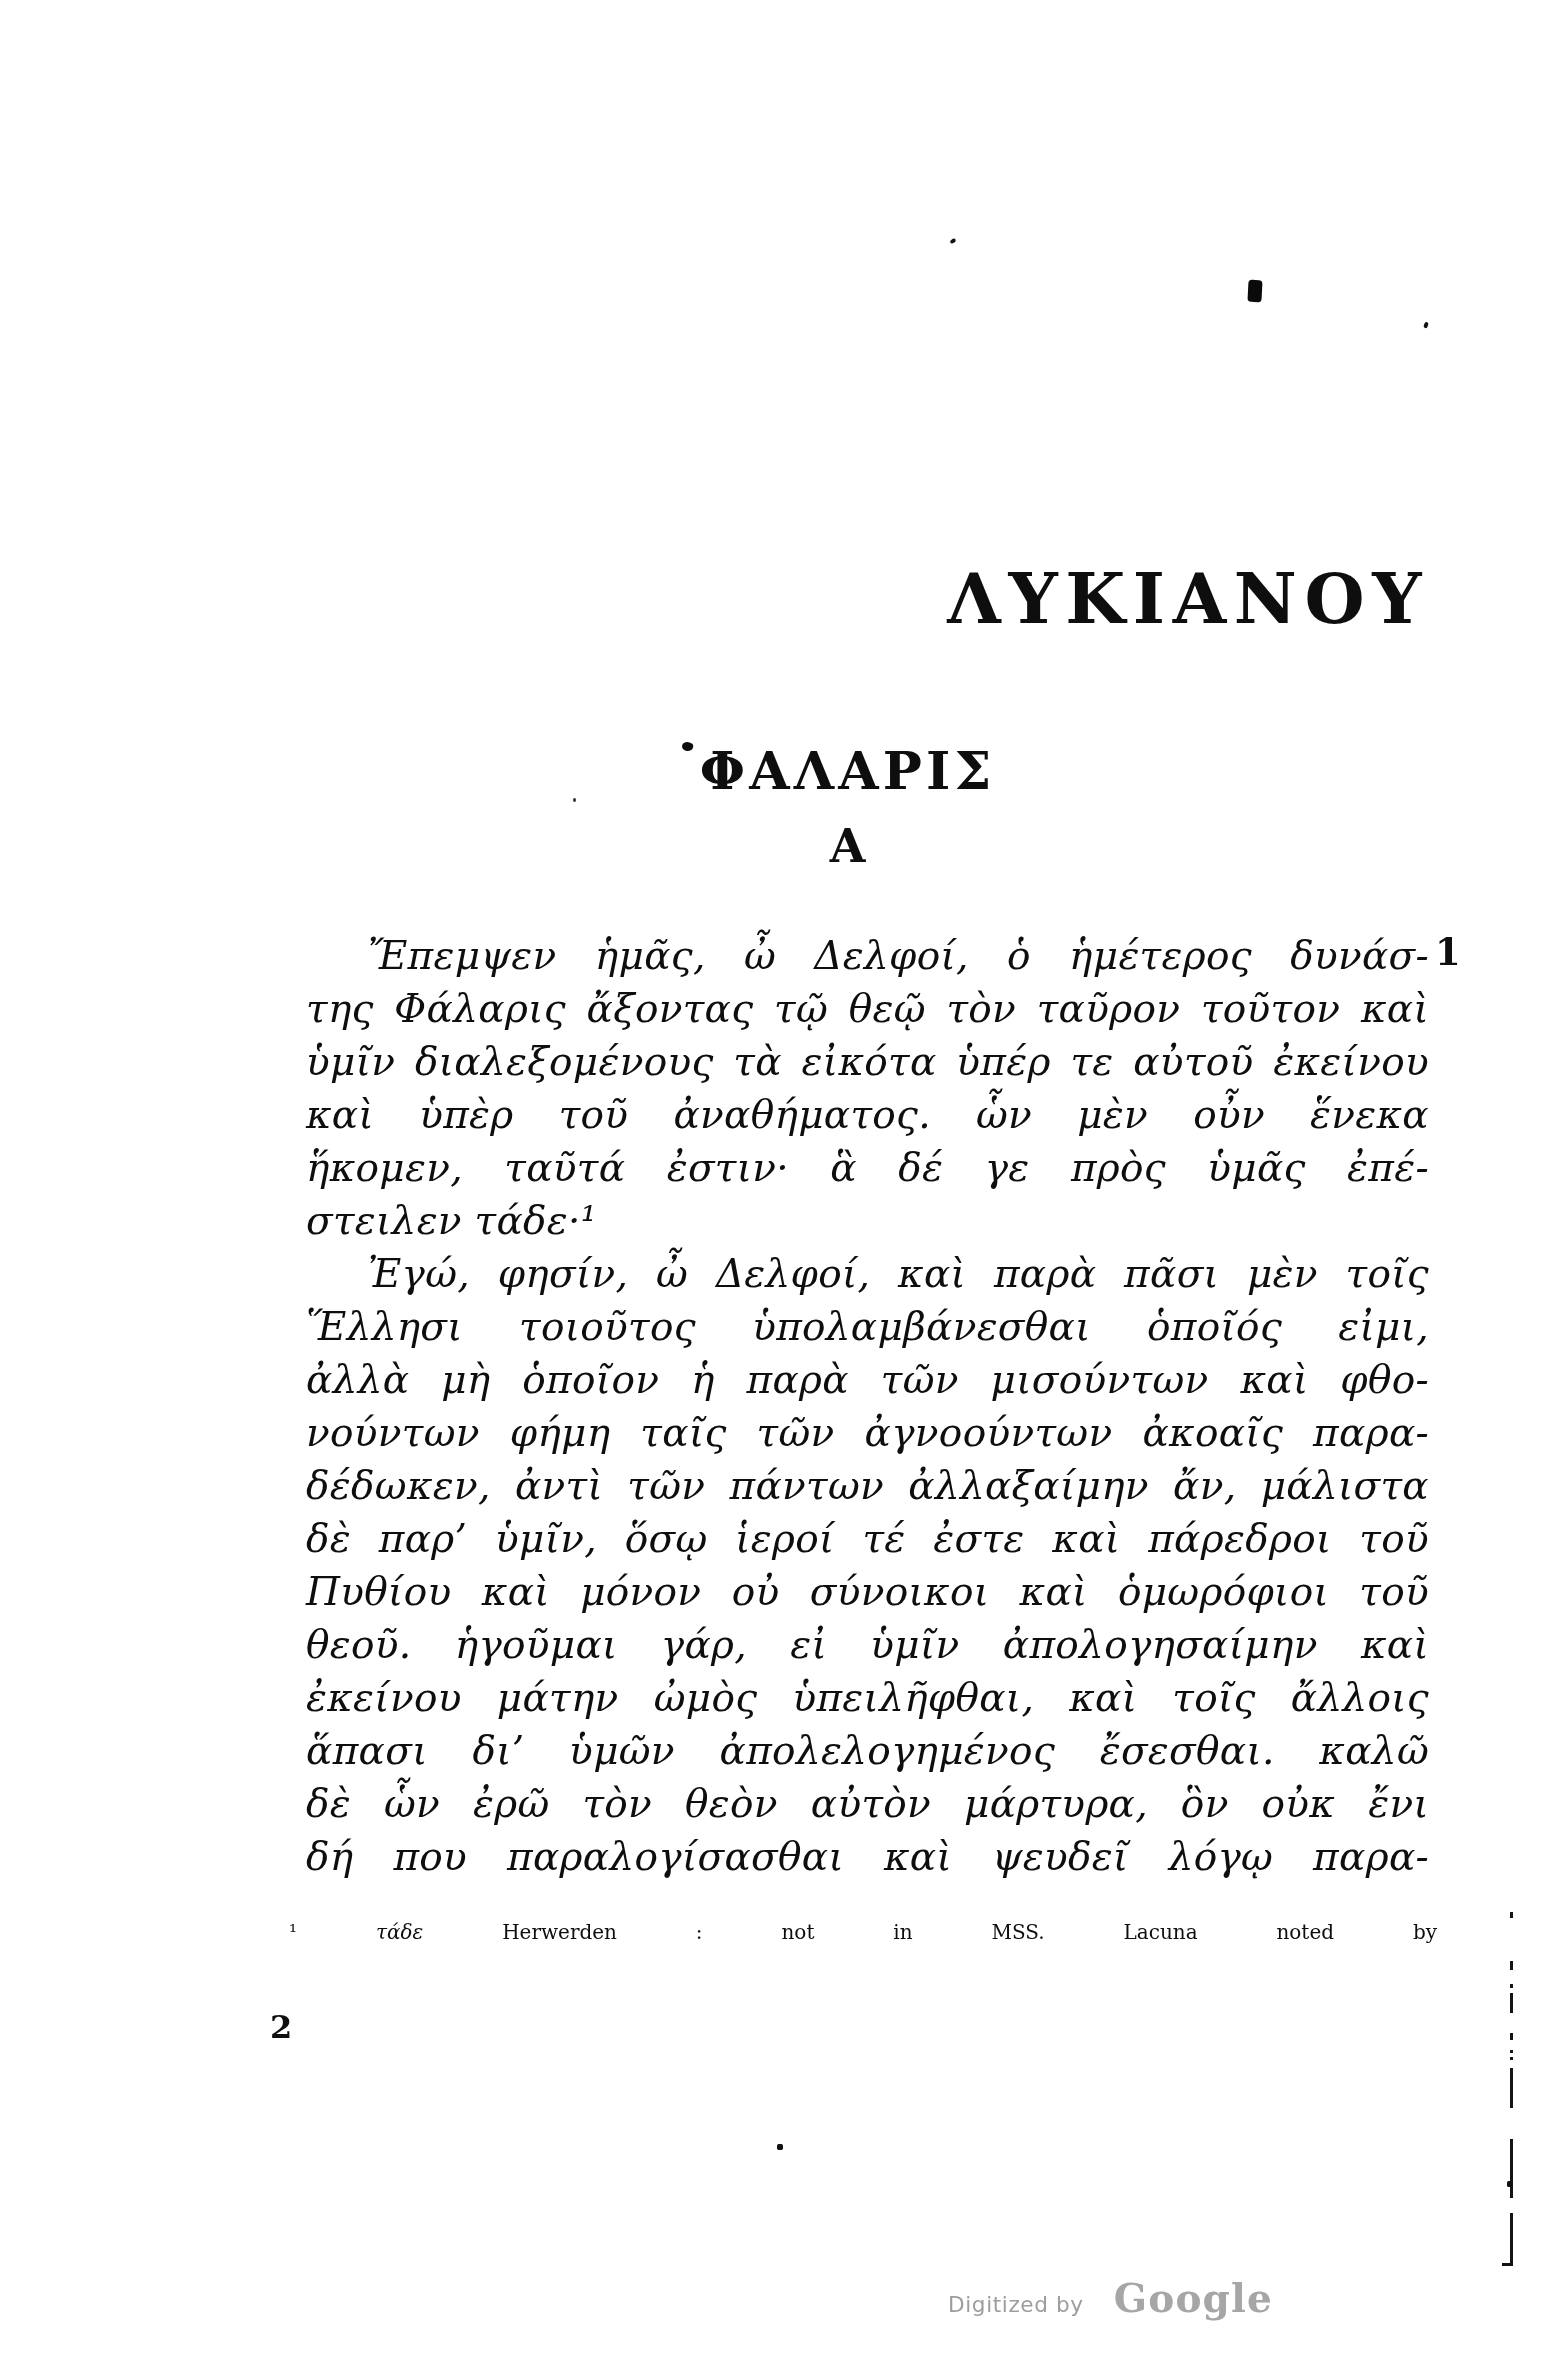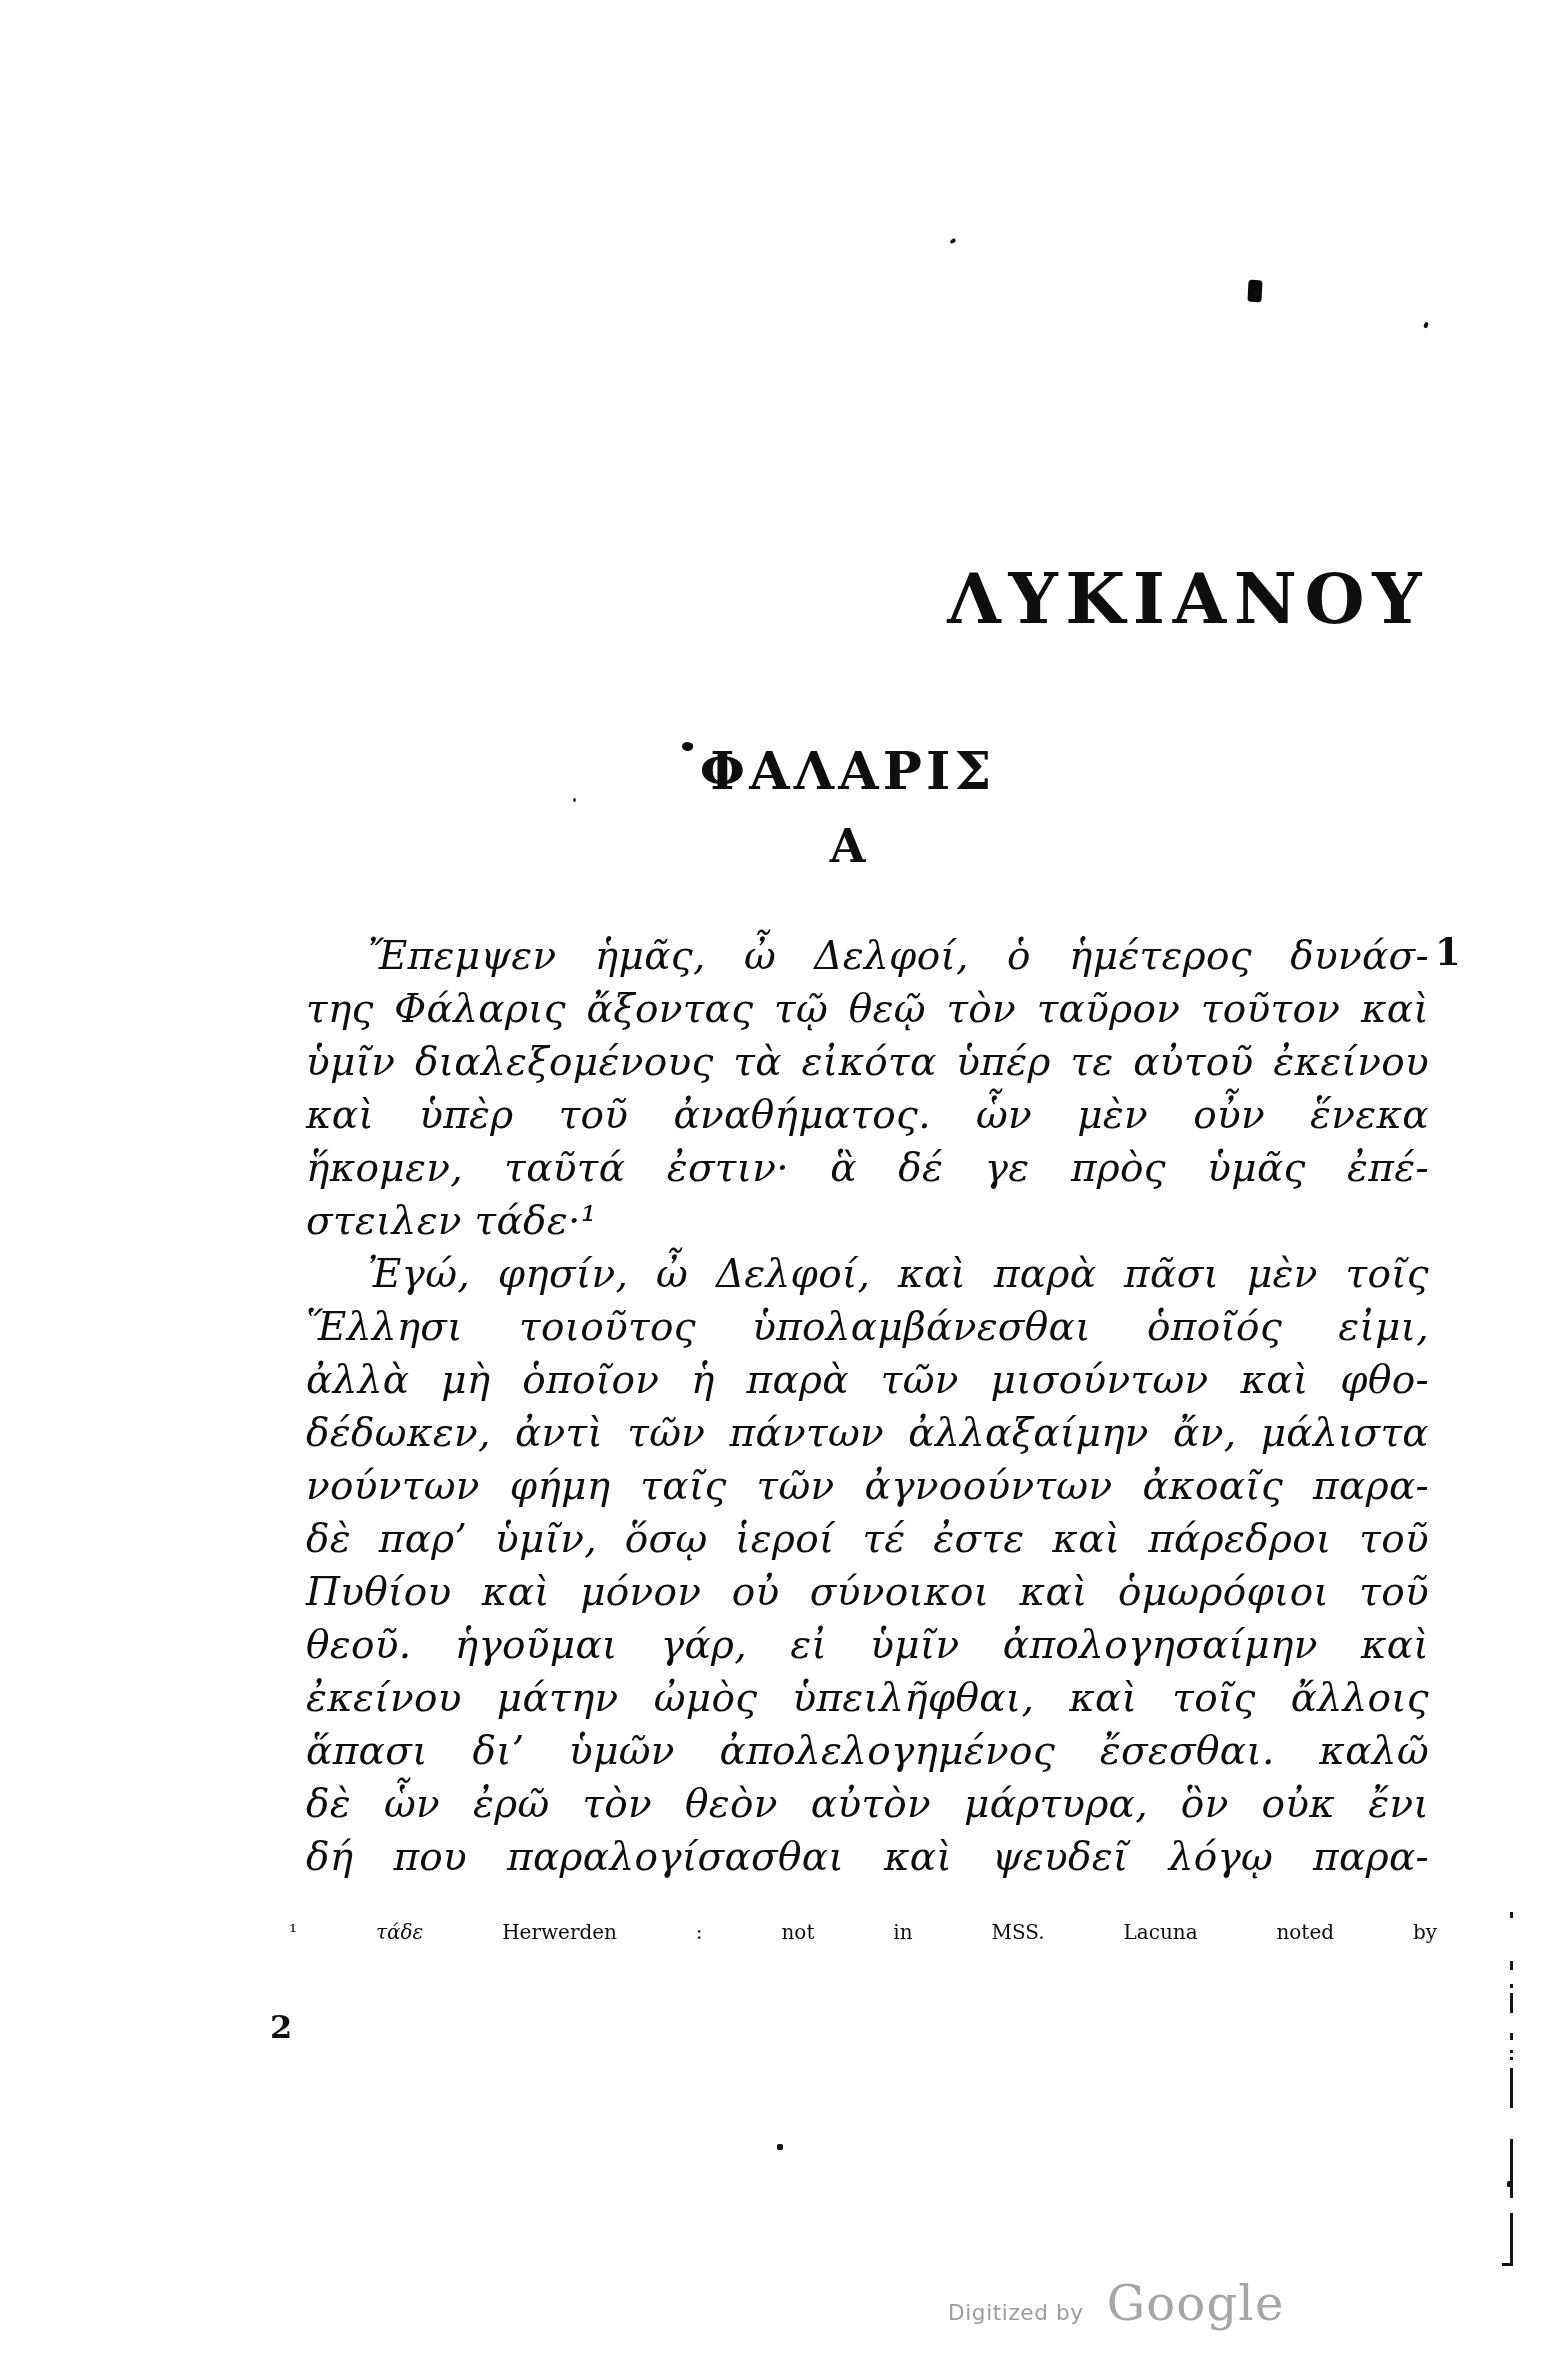--- a/index.html
+++ b/index.html
@@ -62,21 +62,21 @@
   .watermark{
     position:absolute;left:948px;top:2275px;
     display:flex;align-items:baseline;
   }
   .wm-prefix{
     font-family:"DejaVu Sans", sans-serif;
     font-size:21.6px;color:#9d9d9d;letter-spacing:0.6px;
   }
   .wm-brand{
     font-family:"DejaVu Serif", serif;
-    font-size:48px;color:#a6a6a6;margin-left:23px;letter-spacing:1.2px;
+    font-size:39px;color:#a6a6a6;margin-left:30px;letter-spacing:1.2px;font-weight:bold;
   }
   
   .art{position:absolute;background:#111;}
   .blob-square{left:1248px;top:280px;width:14.2px;height:21.6px;border-radius:3.7px;transform:rotate(3deg);background:#0a0a0a;}
   .speck-a{left:950px;top:239px;width:6.2px;height:4.3px;border-radius:50%;transform:rotate(-30deg);}
   .speck-b{left:1424px;top:322px;width:3.7px;height:6.2px;border-radius:40%;transform:rotate(20deg);}
   .speck-c{left:573px;top:798px;width:3.1px;height:4.3px;border-radius:50%;background:#333;}
   .speck-d{left:777px;top:2144px;width:5.6px;height:5.6px;border-radius:30%;}
   .edge{left:1510px;width:2.5px;background:#151515;}
   .e1{top:1912px;height:5.6px;}
@@ -127,22 +127,22 @@
   <div class="body-text">
     <div class="bl ind">Ἔπεμψεν ἡμᾶς, ὦ Δελφοί, ὁ ἡμέτερος δυνάσ-</div>
     <div class="bl">της Φάλαρις ἄξοντας τῷ θεῷ τὸν ταῦρον τοῦτον καὶ</div>
     <div class="bl">ὑμῖν διαλεξομένους τὰ εἰκότα ὑπέρ τε αὐτοῦ ἐκείνου</div>
     <div class="bl">καὶ ὑπὲρ τοῦ ἀναθήματος. ὧν μὲν οὖν ἕνεκα</div>
     <div class="bl">ἥκομεν, ταῦτά ἐστιν· ἃ δέ γε πρὸς ὑμᾶς ἐπέ-</div>
     <div class="bl short">στειλεν τάδε·¹</div>
     <div class="bl ind">Ἐγώ, φησίν, ὦ Δελφοί, καὶ παρὰ πᾶσι μὲν τοῖς</div>
     <div class="bl">Ἕλλησι τοιοῦτος ὑπολαμβάνεσθαι ὁποῖός εἰμι,</div>
     <div class="bl">ἀλλὰ μὴ ὁποῖον ἡ παρὰ τῶν μισούντων καὶ φθο-</div>
+    <div class="bl">νούντων φήμη ταῖς τῶν ἀγνοούντων ἀκοαῖς παρα-</div>
     <div class="bl">δέδωκεν, ἀντὶ τῶν πάντων ἀλλαξαίμην ἄν, μάλιστα</div>
-    <div class="bl">νούντων φήμη ταῖς τῶν ἀγνοούντων ἀκοαῖς παρα-</div>
     <div class="bl">δὲ παρ’ ὑμῖν, ὅσῳ ἱεροί τέ ἐστε καὶ πάρεδροι τοῦ</div>
     <div class="bl">Πυθίου καὶ μόνον οὐ σύνοικοι καὶ ὁμωρόφιοι τοῦ</div>
     <div class="bl">θεοῦ. ἡγοῦμαι γάρ, εἰ ὑμῖν ἀπολογησαίμην καὶ</div>
     <div class="bl">ἐκείνου μάτην ὠμὸς ὑπειλῆφθαι, καὶ τοῖς ἄλλοις</div>
     <div class="bl">ἅπασι δι’ ὑμῶν ἀπολελογημένος ἔσεσθαι. καλῶ</div>
     <div class="bl">δὲ ὧν ἐρῶ τὸν θεὸν αὐτὸν μάρτυρα, ὃν οὐκ ἔνι</div>
     <div class="bl">δή που παραλογίσασθαι καὶ ψευδεῖ λόγῳ παρα-</div>
   </div>
 
   <div class="footnote">

